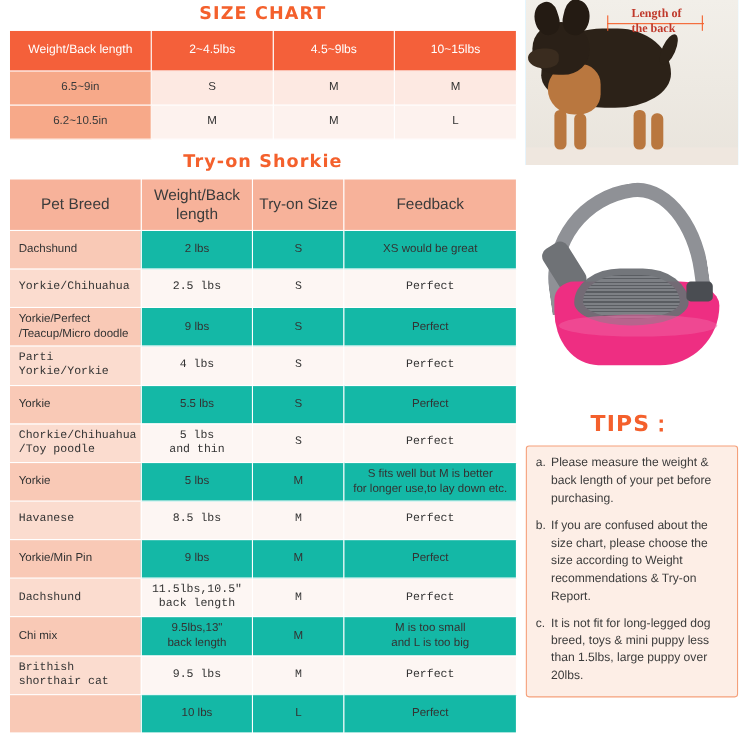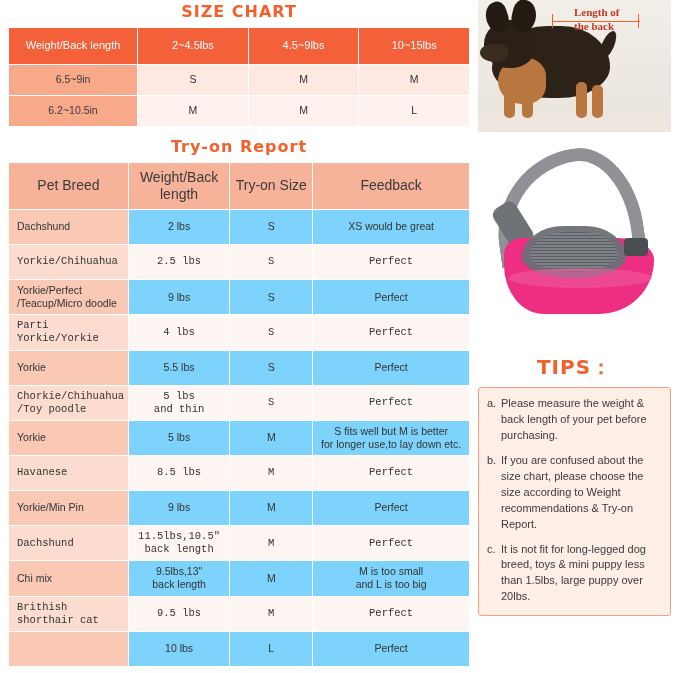--- a/index.html
+++ b/index.html
@@ -75,21 +75,21 @@
 
   
   .tryon th {
     background: #f7b29a;
     color: #3b3b3b;
     font-size: 14px;
     height: 38px;
   }
   .tryon td {
     height: 26px;
-    background: #7dd3fc;
+    background: #14b8a6;
   }
   .tryon td.alt { background: #fdf6f3; font-family: Liberation Mono, monospace; }
   .tryon td.firstcol {
     background: #f9c9b6;
     text-align: left;
     padding-left: 8px;
     font-size: 10.5px;
   }
   .tryon td.firstcol.alt { background: #fbdccf; }
 
@@ -100,21 +100,21 @@
     top: 0;
     width: 193px;
   }
 
   .photo {
     position: relative;
     width: 193px;
     overflow: hidden;
   }
   .photo-dog {
-    height: 132px;
+    height: 150px;
     background: #7dd3fc;
   }
   .photo-bag {
     height: 200px;
     margin-top: 10px;
     background: #ffffff;
   }
 
   
   .dog-wrap { position: absolute; inset: 0; }
@@ -344,21 +344,21 @@
         </tr>
         <tr>
           <td class="firstcol">6.2~10.5in</td>
           <td class="alt">M</td>
           <td class="alt">M</td>
           <td class="alt">L</td>
         </tr>
       </tbody>
     </table>
 
-    <div class="section-title title-tryon">Try-on Report</div>
+    <div class="section-title title-tryon">Try-on Shorkie</div>
 
     <table class="tryon">
       <colgroup>
         <col style="width:26%">
           <col style="width:22%">
           <col style="width:18%">
           <col style="width:34%">
       </colgroup>
       <thead>
         <tr>

